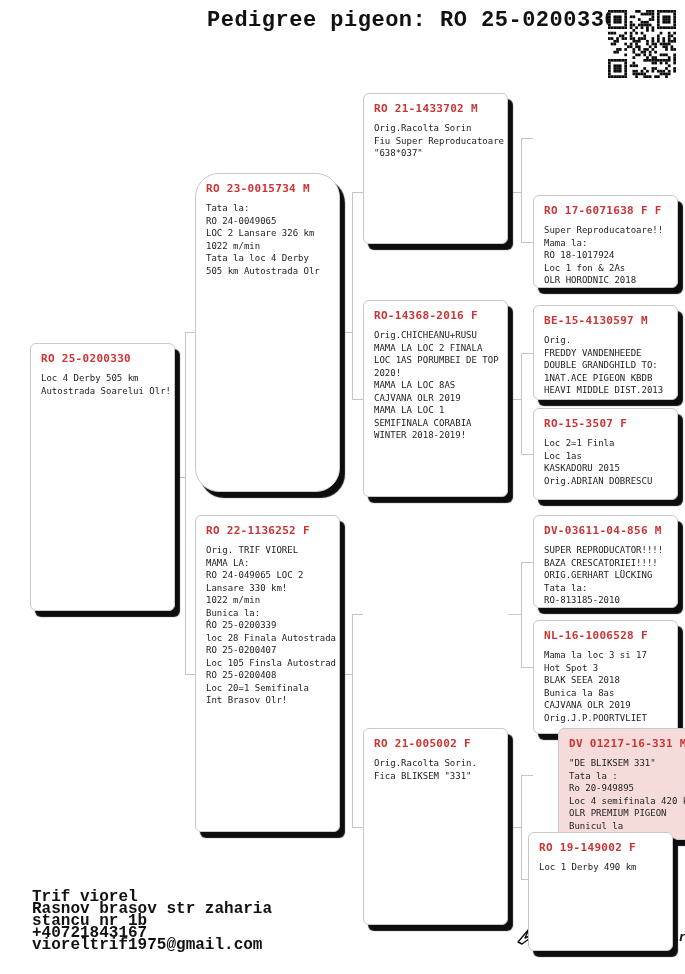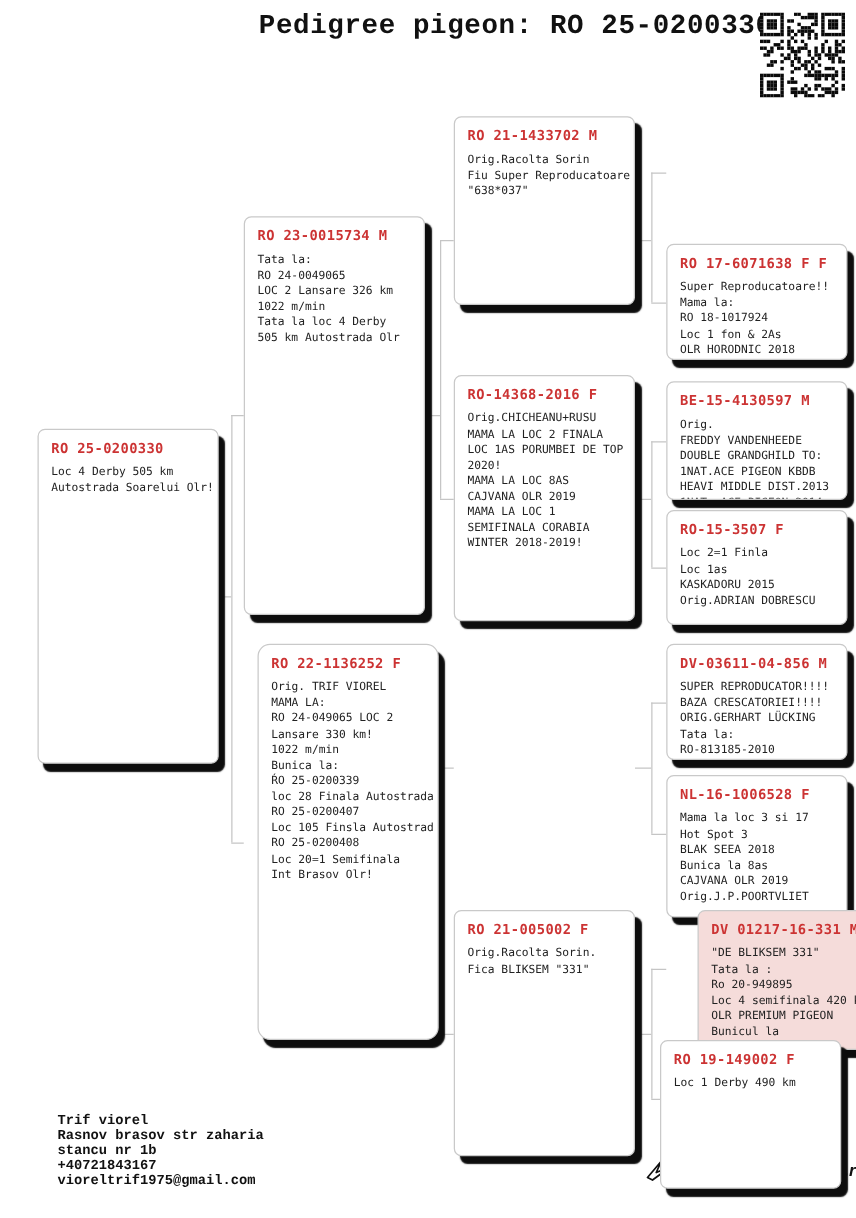--- a/index.html
+++ b/index.html
@@ -18,38 +18,38 @@
 
   
   .box{position:absolute;width:145px;background:#ffffff;border:1px solid #c9c9c9;border-radius:6px;
        box-shadow:5px 6px 1px #0d0d0d;z-index:1;box-sizing:border-box;
        padding:8px 4px 4px 10px;overflow:hidden;}
   .box.hl{background:#f5dcda;}
   .ring{color:#cc3333;font-weight:bold;font-size:11px;line-height:14px;letter-spacing:0.3px;white-space:pre;}
   .bodytxt{margin-top:6px;font-size:9px;line-height:12.5px;color:#222;white-space:pre;}
 
   .b1{left:30px;top:343px;height:268px;}
-  .b2{left:195px;top:173px;height:319px;}
-  .b3{left:206px;top:515px;height:317px;border-radius:10px;}
+  .b2{left:195px;top:173px;height:319px;border-radius:24px;}
+  .b3{left:195px;top:515px;height:317px;}
   .b4{left:363px;top:93px;height:151px;}
   .b5{left:363px;top:300px;height:197px;}
   .b6{left:363px;top:515px;height:197px;}
   .b7{left:363px;top:728px;height:197px;}
   .b8{left:533px;top:93px;height:89px;}
   .b9{left:533px;top:195px;height:93px;}
   .b10{left:533px;top:305px;height:95px;}
   .b11{left:533px;top:408px;height:92px;}
   .b12{left:533px;top:515px;height:93px;}
   .b13{left:533px;top:620px;height:114px;}
   .b14{left:558px;top:728px;height:112px;}
   .b15{left:528px;top:832px;height:119px;}
 
   
-  .contact{position:absolute;left:46px;top:891px;font-family:"Liberation Mono", monospace;
-           font-weight:bold;font-size:11px;line-height:12px;color:#111;white-space:pre;}
+  .contact{position:absolute;left:32px;top:891px;font-family:"Liberation Mono", monospace;
+           font-weight:bold;font-size:16px;line-height:12px;color:#111;white-space:pre;}
   .brand{position:absolute;left:516px;top:926px;display:flex;align-items:center;gap:4px;}
   .brand .logo-text{font-family:"DejaVu Serif", serif;font-style:italic;font-weight:bold;
                     font-size:17px;color:#1a1a1a;transform:skewX(-8deg);}
   .site-url{position:absolute;left:590px;top:929px;font-family:"Liberation Sans", sans-serif;
             font-weight:bold;font-style:italic;font-size:13.5px;color:#111;cursor:pointer;}
 </style>
 </head>
 <body>
 
 <div id="canvas">

